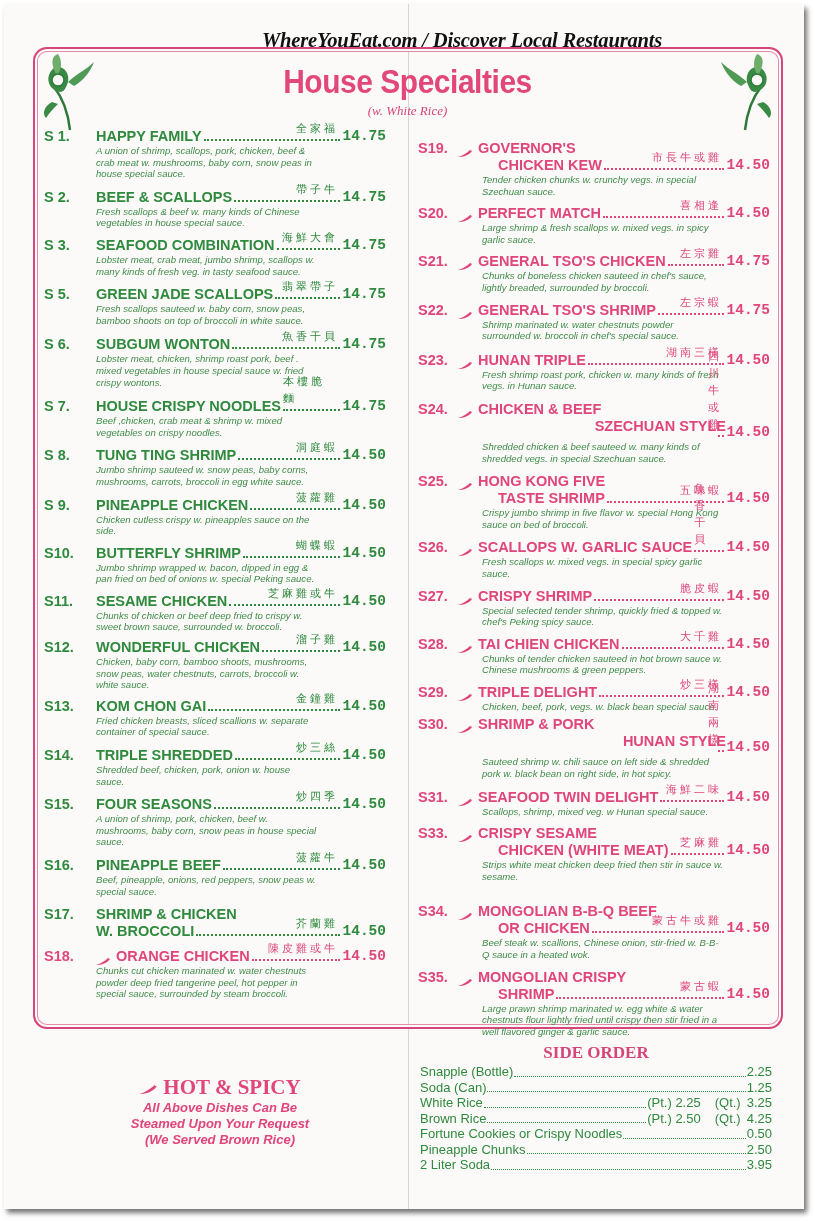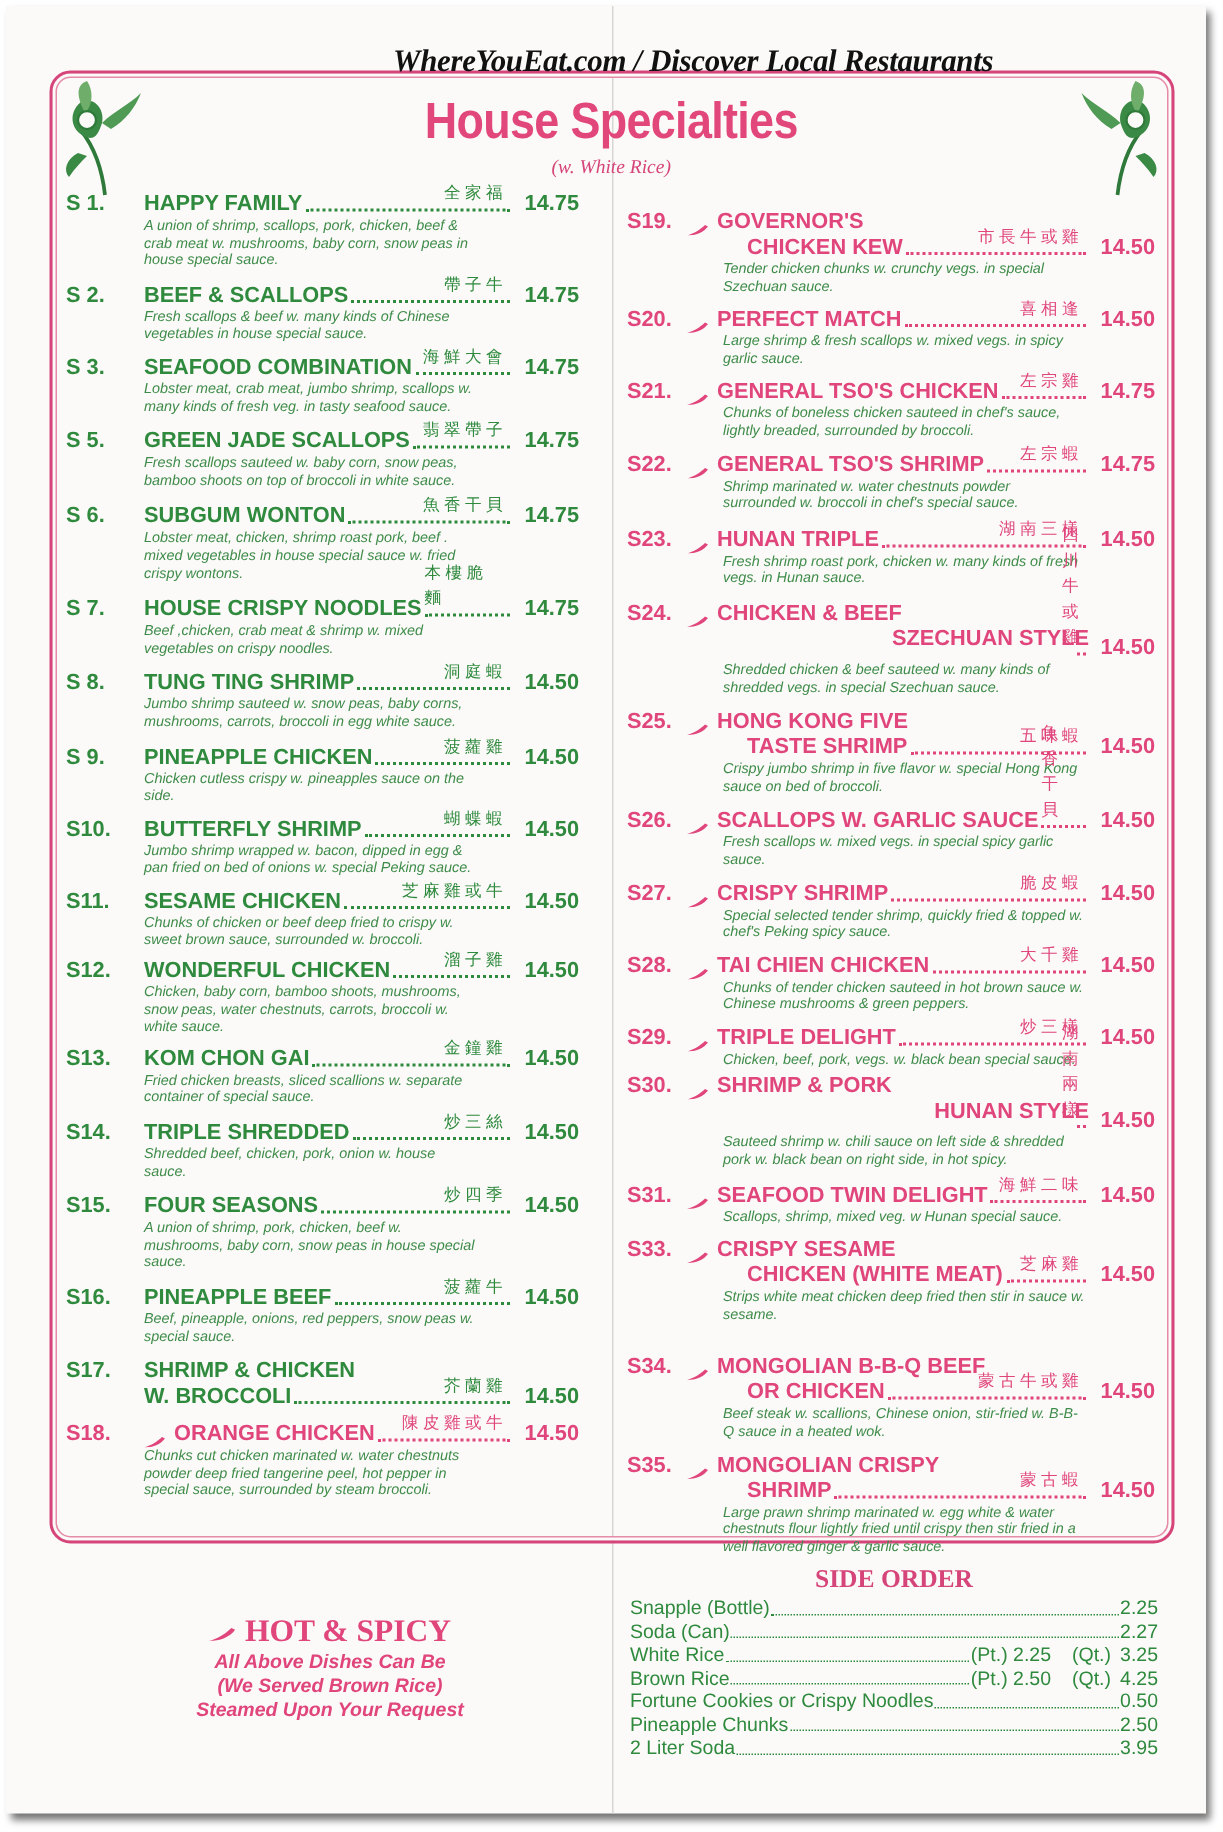--- a/index.html
+++ b/index.html
@@ -45,21 +45,21 @@
   .col.left { left:44px; top:128px; width:342px; }
   .col.right { left:418px; top:140px; width:352px; }
   .item { position:relative; margin-bottom:0; }
   .item .head { display:flex; align-items:flex-end; font-weight:bold; font-size:14.5px; line-height:17px; }
   .num { width:52px; flex:none; white-space:nowrap; }
   .col.right .num { width:40px; }
   .name-wrap { flex:1; display:flex; align-items:flex-end; min-width:0; }
   .name { white-space:nowrap; }
   .dots { flex:1; border-bottom:2px dotted currentColor; margin:0 2px 4px 2px; min-width:6px; position:relative; }
   .cn { position:absolute; right:2px; bottom:2px; font-family:"DejaVu Serif", serif; font-weight:normal; font-size:11px; letter-spacing:3px; }
-  .price { width:44px; text-align:right; flex:none; }
+  .price { width:44px; text-align:right; flex:none;font-family:Liberation Mono, monospace; }
   .desc { font-style:italic; font-size:9.6px; line-height:11.6px; margin-left:52px; margin-right:68px; color:#3f8c4a; }
   .col.right .desc { margin-left:64px; margin-right:46px; }
   .green { color:#2f8a3e; }
   .pink { color:#e0457c; }
   .pepper { display:inline-block; width:14px; height:8px; margin-right:6px; vertical-align:middle; }
   .side {
     position:absolute; left:420px; top:1043px; width:352px; color:#2f8a3e; font-size:13px;
   }
   .side-title {
     text-align:center; font-family:"Liberation Serif", serif; font-weight:bold; font-size:17px; color:#d6457a;
@@ -619,36 +619,36 @@
     </div>
   </div>
 
 <div class="hot">
   <div class="hot-title">
     <svg class="pepper" viewBox="0 0 14 8" style="width:18px;height:10px;">
         <path d="M0 8 C4 7 9 4 12 1 L14 2 C11 6 6 8 0 8Z" fill="#e0457c"></path>
       </svg><span>HOT &amp; SPICY</span>
   </div>
   <div class="hot-line">All Above Dishes Can Be</div>
+  <div class="hot-line">Steamed Upon Your Request</div>
   <div class="hot-line">(We Served Brown Rice)</div>
-  <div class="hot-line">Steamed Upon Your Request</div>
 </div>
 
 <div class="side">
   <div class="side-title">SIDE ORDER</div>
   <div id="sideRows">
       <div class="side-row">
         <span>Snapple (Bottle)</span>
         <span class="sdots"></span>
         <span>2.25</span>
       </div>
       <div class="side-row">
         <span>Soda (Can)</span>
         <span class="sdots"></span>
-        <span>2.27</span>
+        <span>1.25</span>
       </div>
       <div class="side-row">
         <span>White Rice</span>
         <span class="sdots"></span>
         <span>(Pt.) 2.25</span>
         <span style="margin-left:14px">(Qt.)</span>
         <span style="margin-left:6px">3.25</span>
       </div>
       <div class="side-row">
         <span>Brown Rice</span>

